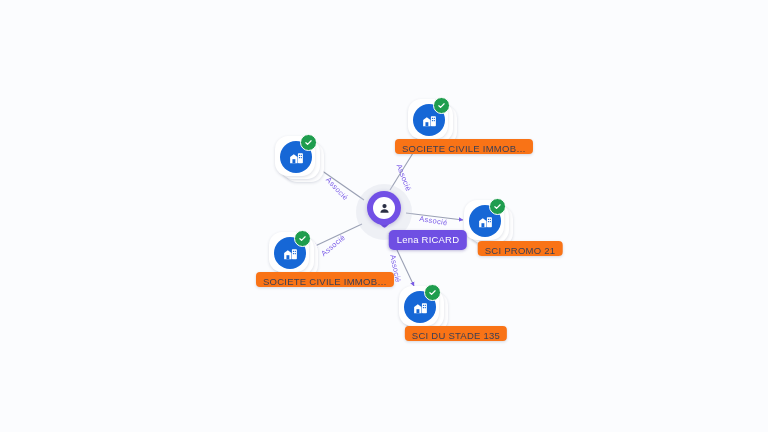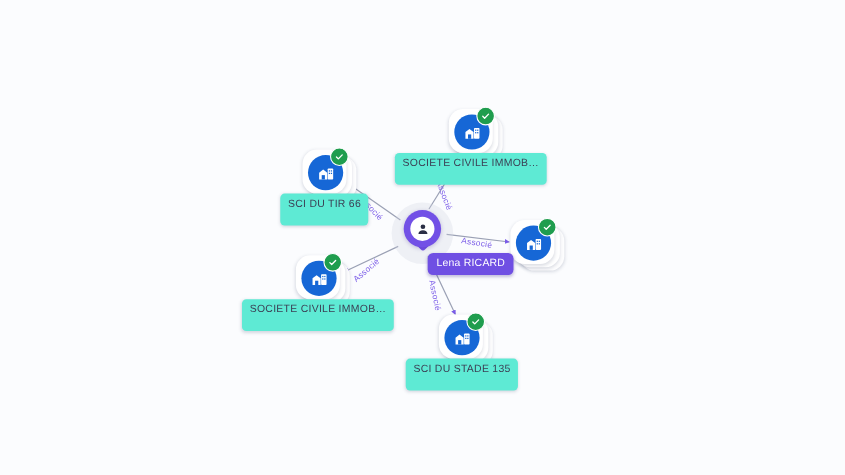--- a/index.html
+++ b/index.html
@@ -79,29 +79,30 @@
     border: 1.6px solid #ffffff;
     display: flex;
     align-items: center;
     justify-content: center;
   }
   .company-node .verified svg { display:block; }
 
   .node-label {
     position: absolute;
     transform: translateX(-50%);
-    background: #5eead4;
+    background: #f97316;
     color: #3b3f54;
     font-size: 9.5px;
     letter-spacing: .25px;
     line-height: 1;
-    padding: 5px 7px 14px 7px;
+    padding: 5px 7px 0 7px;
     border-radius: 4px;
     white-space: nowrap;
     box-shadow: 0 1px 3px rgba(40,50,90,.18);
+    margin-left: 36px;
   }
 
   
   .person-node .halo {
     position: absolute;
     left: -28px;
     top: -28px;
     width: 56px;
     height: 56px;
     border-radius: 50%;
@@ -252,21 +253,20 @@
           </svg>
         </div>
       </div>
       <div class="verified">
         <svg width="9" height="9" viewBox="0 0 24 24" aria-hidden="true">
           <path d="M5 12.6l4.5 4.6L19 7.4" stroke="#ffffff" stroke-width="3.2" fill="none" stroke-linecap="round" stroke-linejoin="round"></path>
         </svg>
       </div>
     </div>
   </div>
-  <div class="node-label" style="left:295px; top:176px;">SCI DU TIR 66</div>
 
   <div class="node company-node" style="left:486px; top:222px;">
     <div class="stack">
       <div class="card c3"></div>
       <div class="card c2"></div>
       <div class="card c1">
         <div class="disc">
           <svg width="17" height="17" viewBox="0 0 24 24" aria-hidden="true">
             <path d="M3 20V11.2l5.2-3.9 5.2 3.9V20H3z" fill="#ffffff"></path>
             <rect x="14" y="6" width="7" height="14" rx="1" fill="#ffffff"></rect>
@@ -278,20 +278,21 @@
           </svg>
         </div>
       </div>
       <div class="verified">
         <svg width="9" height="9" viewBox="0 0 24 24" aria-hidden="true">
           <path d="M5 12.6l4.5 4.6L19 7.4" stroke="#ffffff" stroke-width="3.2" fill="none" stroke-linecap="round" stroke-linejoin="round"></path>
         </svg>
       </div>
     </div>
   </div>
+  <div class="node-label" style="left:484px; top:241px;">SCI PROMO 21</div>
 
   <div class="node company-node" style="left:291px; top:254px;">
     <div class="stack">
       <div class="card c3"></div>
       <div class="card c2"></div>
       <div class="card c1">
         <div class="disc">
           <svg width="17" height="17" viewBox="0 0 24 24" aria-hidden="true">
             <path d="M3 20V11.2l5.2-3.9 5.2 3.9V20H3z" fill="#ffffff"></path>
             <rect x="14" y="6" width="7" height="14" rx="1" fill="#ffffff"></rect>

